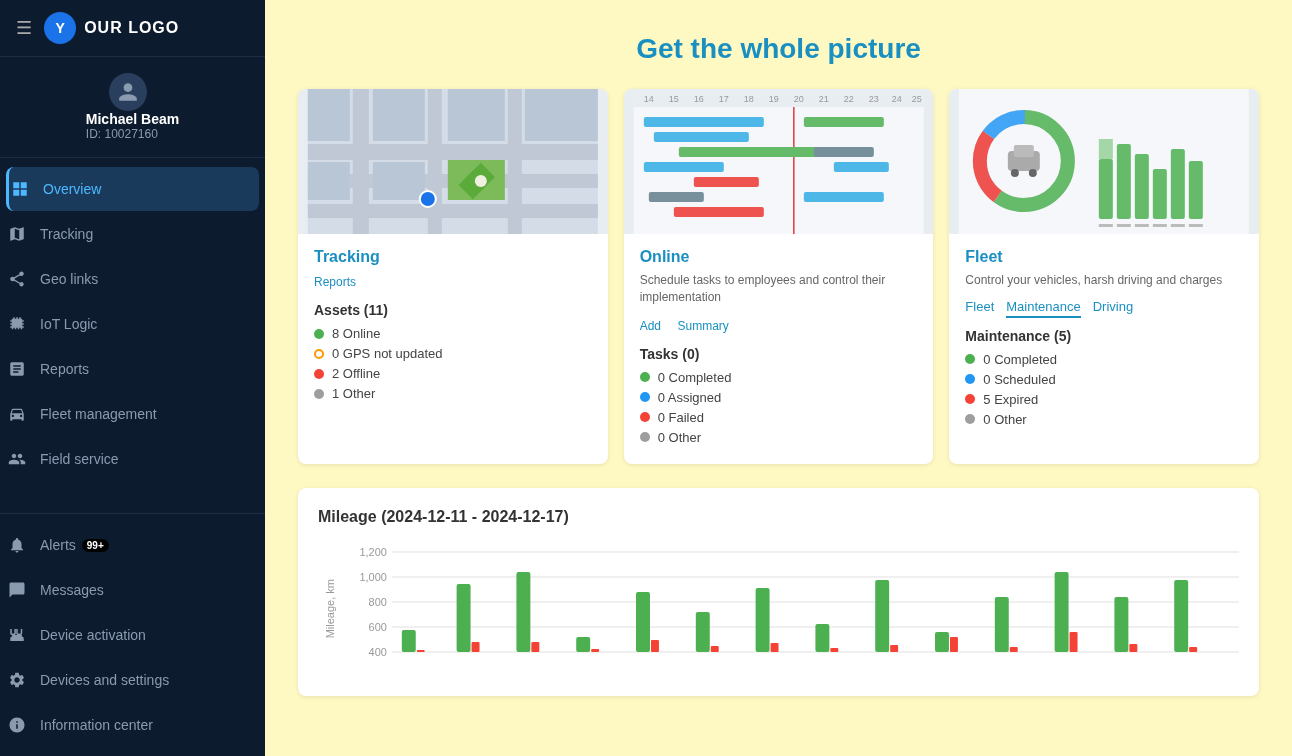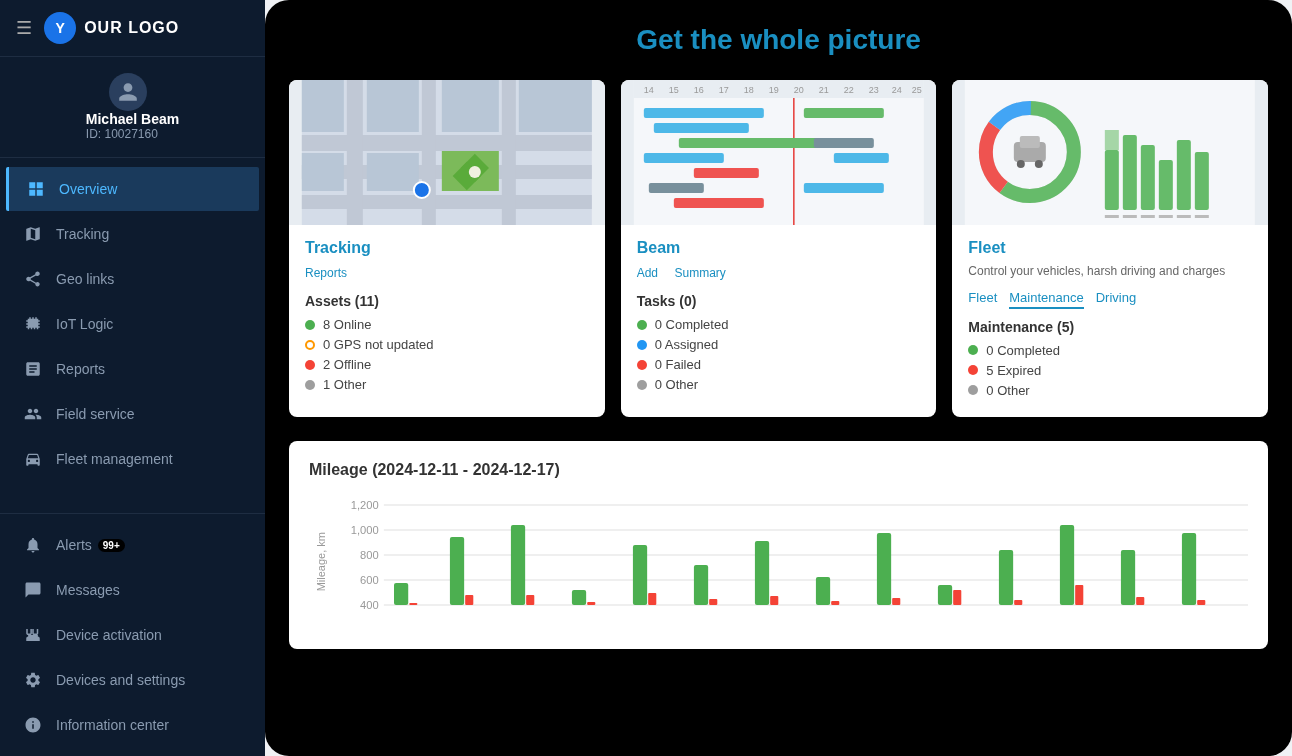--- a/index.html
+++ b/index.html
@@ -62,26 +62,26 @@
     .user-name { font-size: 14px; font-weight: 600; color: #fff; }
     .user-id { font-size: 12px; color: #8a9bb0; }
 
     .nav-section {
       flex: 1;
       padding: 8px 0;
     }
     .nav-item {
       display: flex;
       align-items: center;
-      padding: 11px 16px;
+      padding: 11px 0;
       cursor: pointer;
       color: #8a9bb0;
       font-size: 14px;
       transition: background 0.2s;
-      border-radius: 2px;
+      border-radius: 8px;
       margin: 1px 6px;
     }
     .nav-item.active {
       background: #1a3a5c;
       color: #4db8ff;
       border-left: 3px solid #4db8ff;
     }
     .nav-icon {
       width: 22px; height: 22px;
       margin-right: 12px;
@@ -100,23 +100,22 @@
       padding: 1px 5px;
       border-radius: 8px;
       margin-left: 6px;
       font-weight: bold;
     }
 
     
     .main {
       flex: 1;
       overflow-y: auto;
-      padding: 24px;
-      background: #000000;
-      border-radius: 24px;
+      padding: 33px;
+      background: #fef9c3;
     }
 
     .page-title {
       text-align: center;
       font-size: 28px;
       font-weight: 700;
       color: #1a8fc1;
       margin-bottom: 24px;
     }
 
@@ -287,33 +286,33 @@
         <svg width="18" height="18" viewBox="0 0 24 24" fill="#8a9bb0">
             <path d="M19 3H5c-1.1 0-2 .9-2 2v14c0 1.1.9 2 2 2h14c1.1 0 2-.9 2-2V5c0-1.1-.9-2-2-2zm-5 14H7v-2h7v2zm3-4H7v-2h10v2zm0-4H7V7h10v2z"></path>
           </svg>
       </span>
       <span>Reports</span>
     </div>
 
     <div class="nav-item">
       <span class="nav-icon">
         <svg width="18" height="18" viewBox="0 0 24 24" fill="#8a9bb0">
+            <path d="M18.92 6.01C18.72 5.42 18.16 5 17.5 5h-11c-.66 0-1.21.42-1.42 1.01L3 12v8c0 .55.45 1 1 1h1c.55 0 1-.45 1-1v-1h12v1c0 .55.45 1 1 1h1c.55 0 1-.45 1-1v-8l-2.08-5.99zM6.5 16c-.83 0-1.5-.67-1.5-1.5S5.67 13 6.5 13s1.5.67 1.5 1.5S7.33 16 6.5 16zm11 0c-.83 0-1.5-.67-1.5-1.5s.67-1.5 1.5-1.5 1.5.67 1.5 1.5-.67 1.5-1.5 1.5zM5 11l1.5-4.5h11L19 11H5z"></path>
+          </svg>
+      </span>
+      <span>Fleet management</span>
+    </div>
+
+    <div class="nav-item">
+      <span class="nav-icon">
+        <svg width="18" height="18" viewBox="0 0 24 24" fill="#8a9bb0">
             <path d="M16 11c1.66 0 2.99-1.34 2.99-3S17.66 5 16 5c-1.66 0-3 1.34-3 3s1.34 3 3 3zm-8 0c1.66 0 2.99-1.34 2.99-3S9.66 5 8 5C6.34 5 5 6.34 5 8s1.34 3 3 3zm0 2c-2.33 0-7 1.17-7 3.5V19h14v-2.5c0-2.33-4.67-3.5-7-3.5zm8 0c-.29 0-.62.02-.97.05 1.16.84 1.97 1.97 1.97 3.45V19h6v-2.5c0-2.33-4.67-3.5-7-3.5z"></path>
           </svg>
       </span>
       <span>Field service</span>
-    </div>
-
-    <div class="nav-item">
-      <span class="nav-icon">
-        <svg width="18" height="18" viewBox="0 0 24 24" fill="#8a9bb0">
-            <path d="M18.92 6.01C18.72 5.42 18.16 5 17.5 5h-11c-.66 0-1.21.42-1.42 1.01L3 12v8c0 .55.45 1 1 1h1c.55 0 1-.45 1-1v-1h12v1c0 .55.45 1 1 1h1c.55 0 1-.45 1-1v-8l-2.08-5.99zM6.5 16c-.83 0-1.5-.67-1.5-1.5S5.67 13 6.5 13s1.5.67 1.5 1.5S7.33 16 6.5 16zm11 0c-.83 0-1.5-.67-1.5-1.5s.67-1.5 1.5-1.5 1.5.67 1.5 1.5-.67 1.5-1.5 1.5zM5 11l1.5-4.5h11L19 11H5z"></path>
-          </svg>
-      </span>
-      <span>Fleet management</span>
     </div>
   </div>
 
   <div class="sidebar-bottom">
 
     <div class="nav-item">
       <span class="nav-icon">
         <svg width="18" height="18" viewBox="0 0 24 24" fill="#8a9bb0">
             <path d="M12 22c1.1 0 2-.9 2-2h-4c0 1.1.9 2 2 2zm6-6v-5c0-3.07-1.64-5.64-4.5-6.32V4c0-.83-.67-1.5-1.5-1.5s-1.5.67-1.5 1.5v.68C7.63 5.36 6 7.92 6 11v5l-2 2v1h16v-1l-2-2z"></path>
           </svg>
@@ -452,21 +451,22 @@
           <rect x="60" y="88" width="65" height="10" rx="2" fill="#ef5350"></rect>
           <rect x="15" y="103" width="55" height="10" rx="2" fill="#78909c"></rect>
           <rect x="170" y="103" width="80" height="10" rx="2" fill="#4db8e8"></rect>
           <rect x="40" y="118" width="90" height="10" rx="2" fill="#ef5350"></rect>
           <rect x="170" y="28" width="80" height="10" rx="2" fill="#66bb6a"></rect>
           <rect x="180" y="58" width="60" height="10" rx="2" fill="#78909c"></rect>
           <rect x="200" y="73" width="55" height="10" rx="2" fill="#4db8e8"></rect>
         </svg>
       </div>
       <div class="card-body">
-        <div class="card-title">Beam</div>
+        <div class="card-title">Online</div>
+        <div class="card-desc">Schedule tasks to employees and control their implementation</div>
         <div class="card-links">
           <a class="card-link">Add</a>
           <a class="card-link">Summary</a>
         </div>
         <div class="section-title">Tasks (0)</div>
         <div class="stat-item">
           <span class="dot dot-green"></span>
           <span>0 Completed</span>
         </div>
         <div class="stat-item">
@@ -532,20 +532,24 @@
           <span class="fleet-tab">Fleet</span>
           <span class="fleet-tab active">Maintenance</span>
           <span class="fleet-tab">Driving</span>
         </div>
         <div class="section-title">Maintenance (5)</div>
         <div class="stat-item">
           <span class="dot dot-green"></span>
           <span>0 Completed</span>
         </div>
         <div class="stat-item">
+          <span class="dot dot-blue"></span>
+          <span>0 Scheduled</span>
+        </div>
+        <div class="stat-item">
           <span class="dot dot-red"></span>
           <span>5 Expired</span>
         </div>
         <div class="stat-item">
           <span class="dot dot-gray"></span>
           <span>0 Other</span>
         </div>
       </div>
     </div>
 

